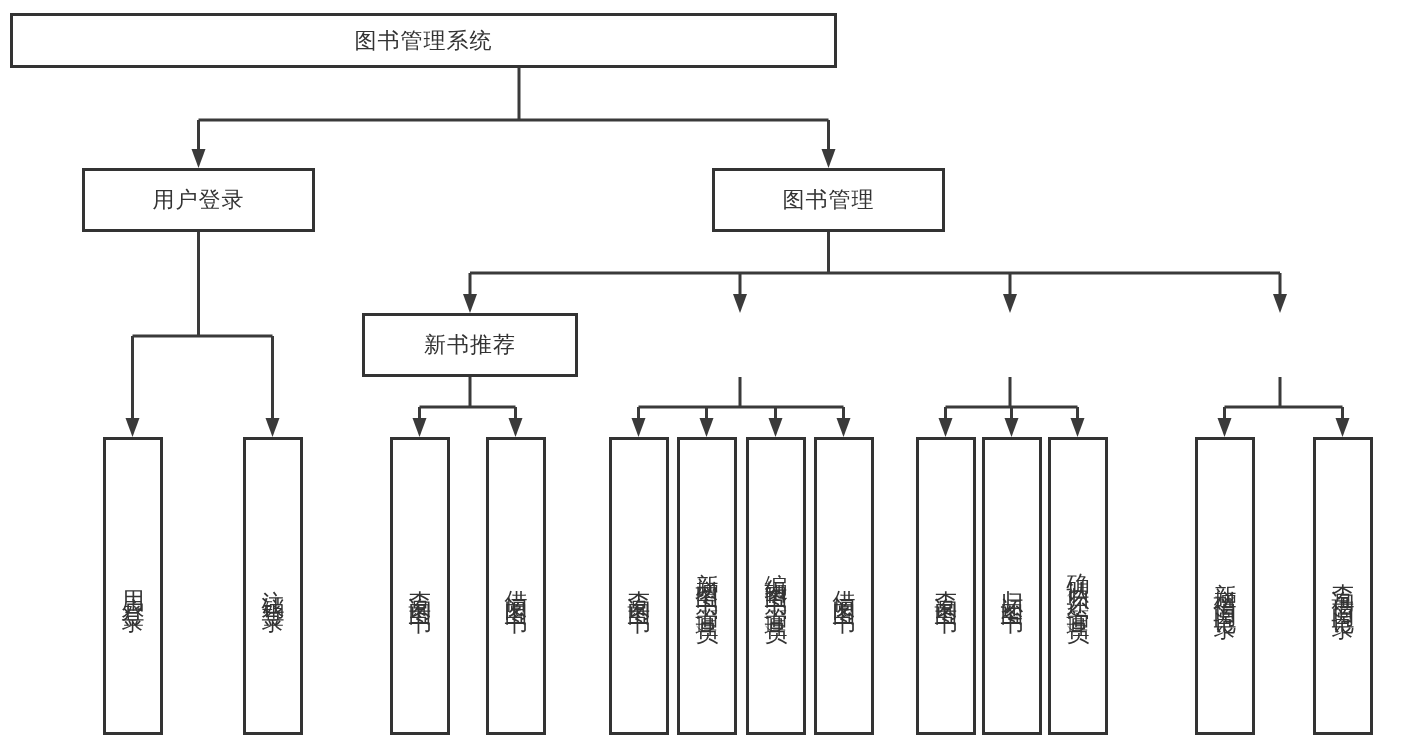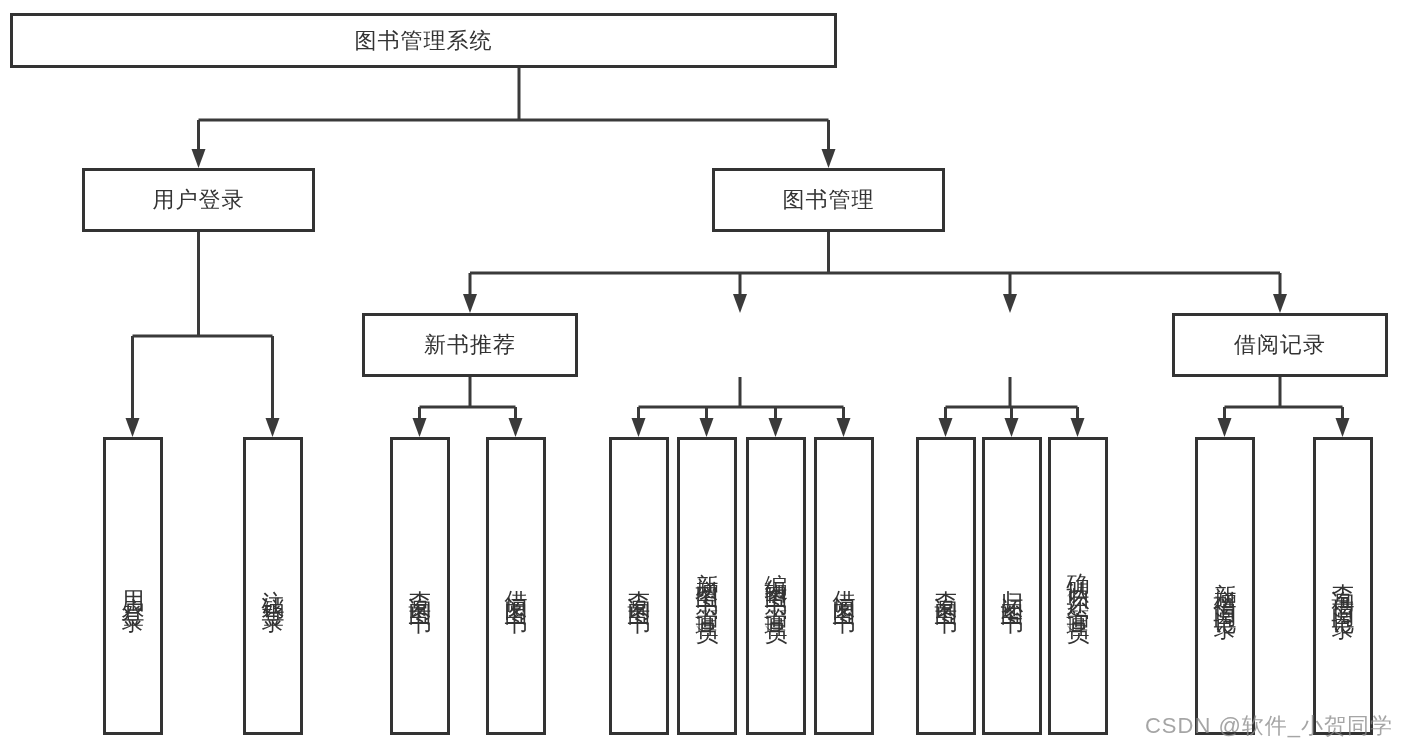--- a/index.html
+++ b/index.html
@@ -109,23 +109,20 @@
   <div class="node l2-box" style="left:82px">
     <span class="h-label">用户登录</span>
   </div>
   <div class="node l2-box" style="left:712px">
     <span class="h-label">图书管理</span>
   </div>
 
   <div class="node l3-box" style="left:362px">
     <span class="h-label">新书推荐</span>
   </div>
-  <div class="node l3-box" style="left:1172px">
-    <span class="h-label">借阅记录</span>
-  </div>
 
   <div class="node leaf-box" style="left:103px">
     <span class="v-label">用户登录</span>
   </div>
   <div class="node leaf-box" style="left:243px">
     <span class="v-label">注销登录</span>
   </div>
 
   <div class="node leaf-box" style="left:390px">
     <span class="v-label">查询图书</span>
@@ -157,15 +154,14 @@
     <span class="v-label">确认归还（管理员）</span>
   </div>
 
   <div class="node leaf-box" style="left:1195px">
     <span class="v-label">新增借阅记录</span>
   </div>
   <div class="node leaf-box" style="left:1313px">
     <span class="v-label">查询借阅记录</span>
   </div>
 
-  <div id="watermark">CSDN @软件_小贺同学</div>
 
 </div>
 
 </body></html>

